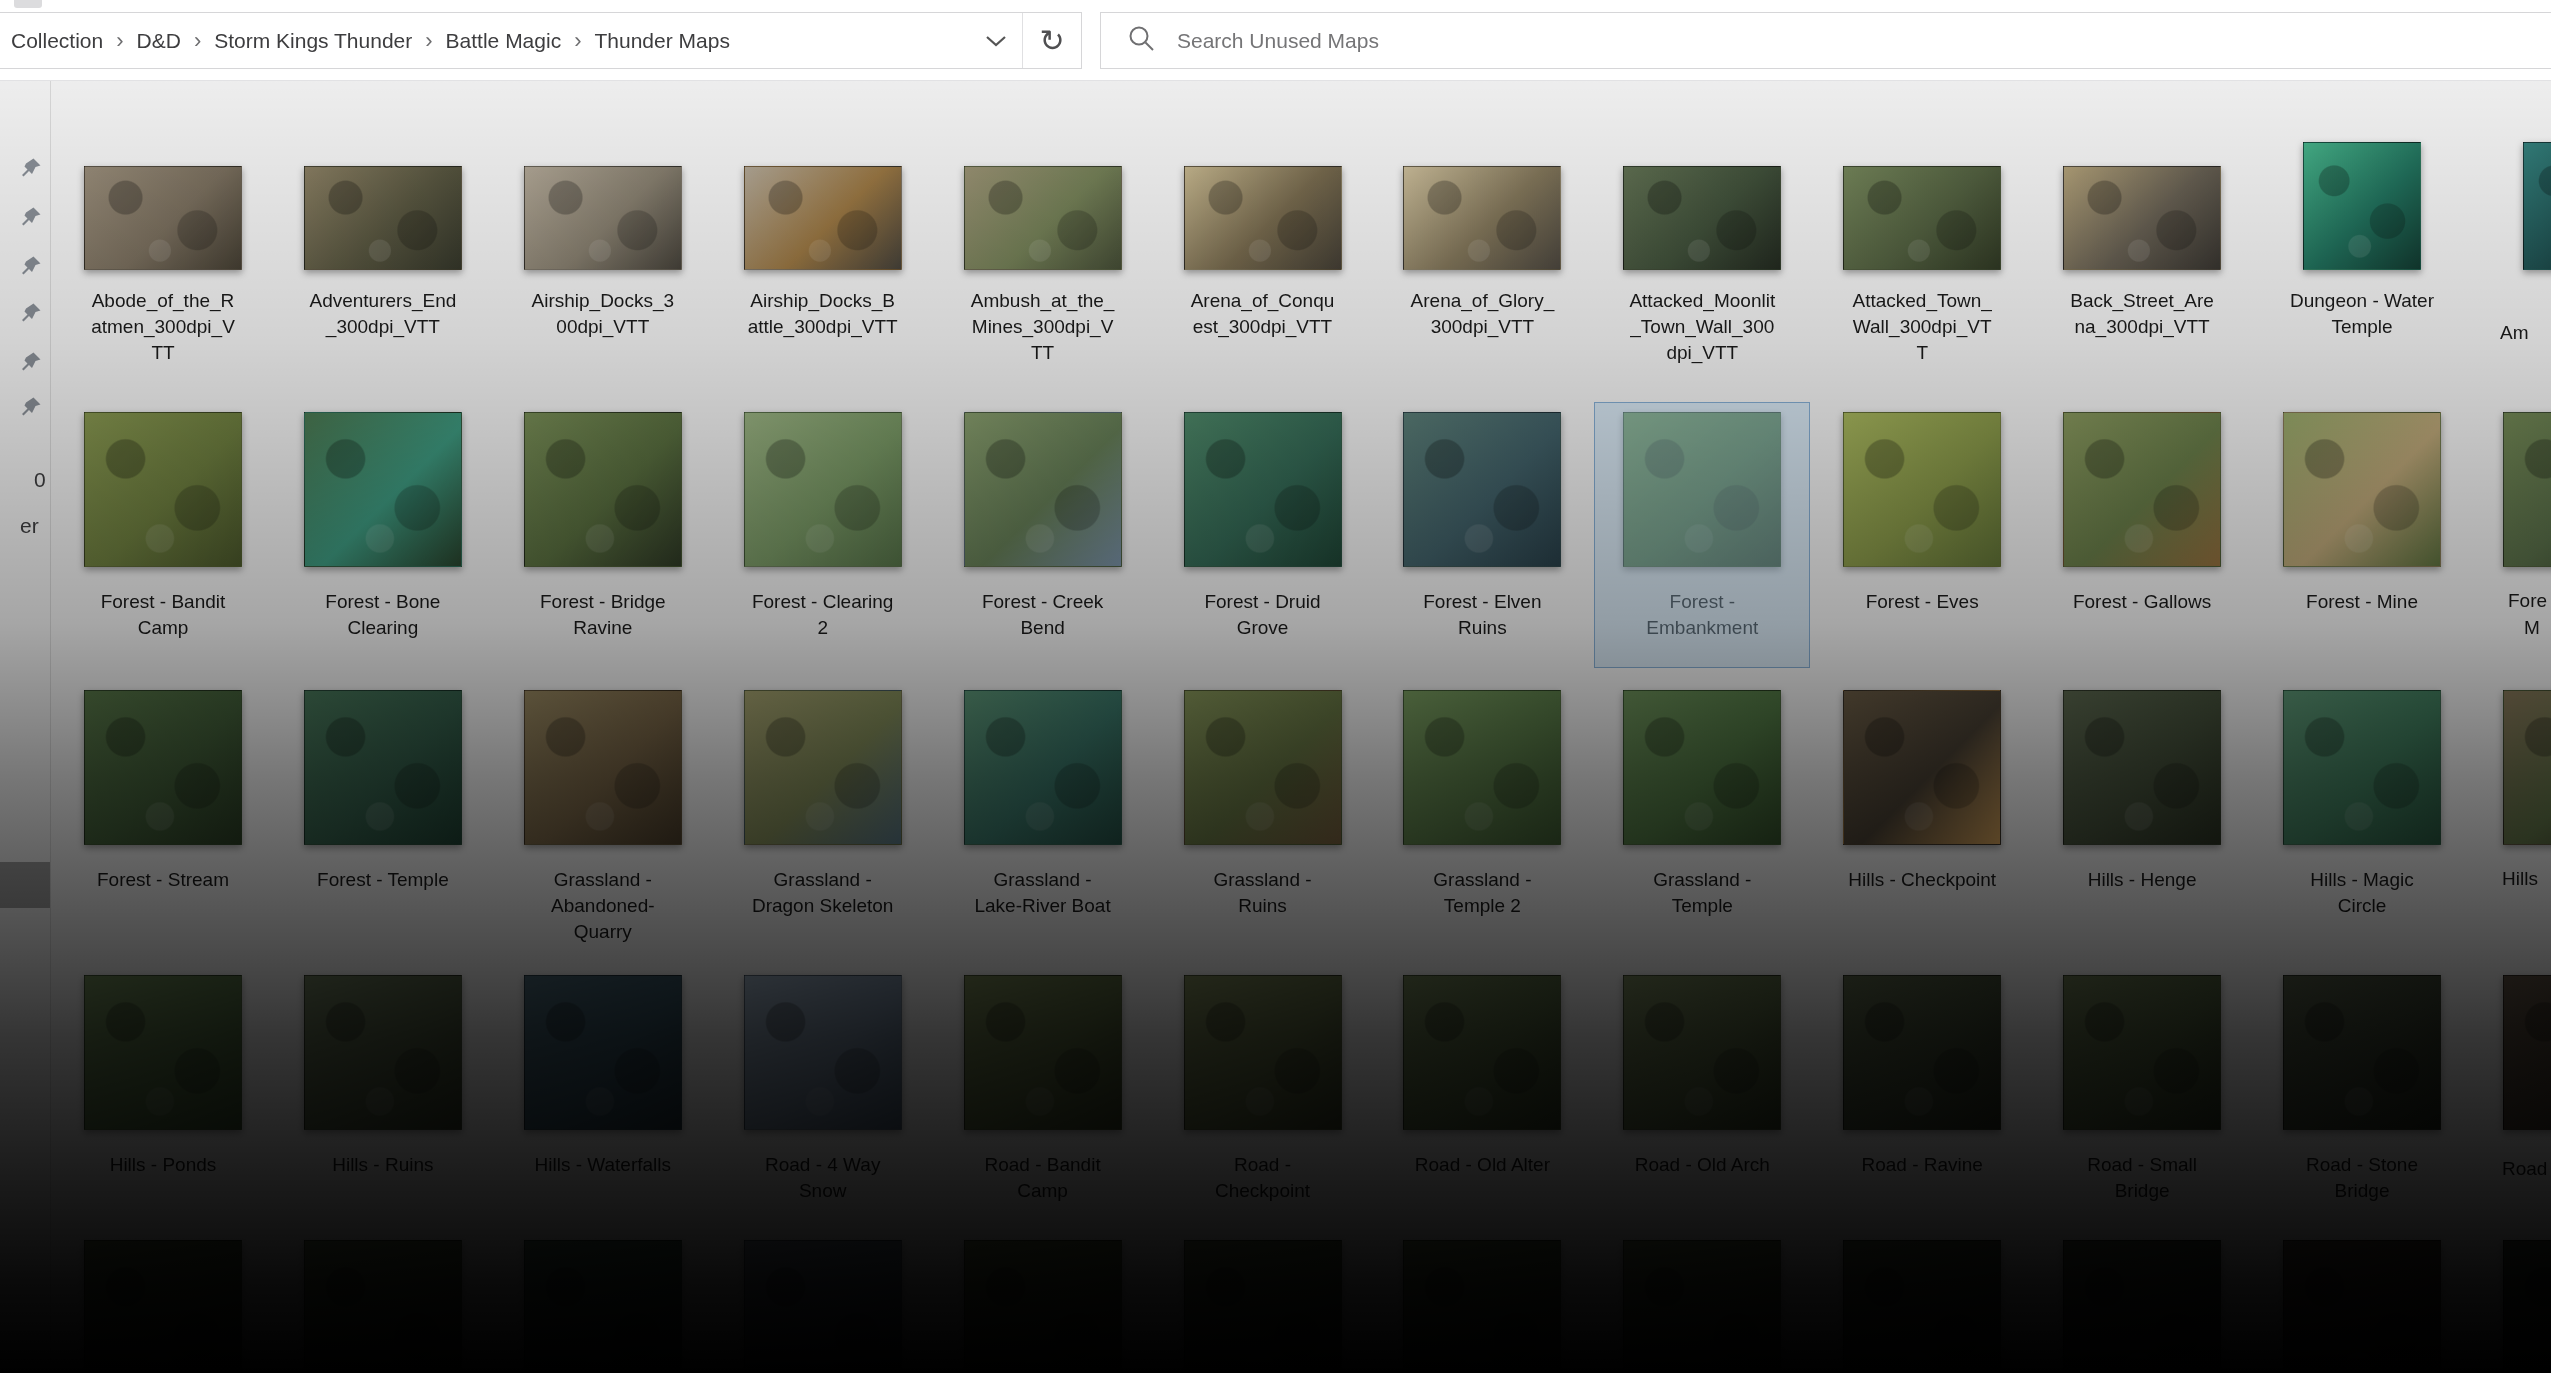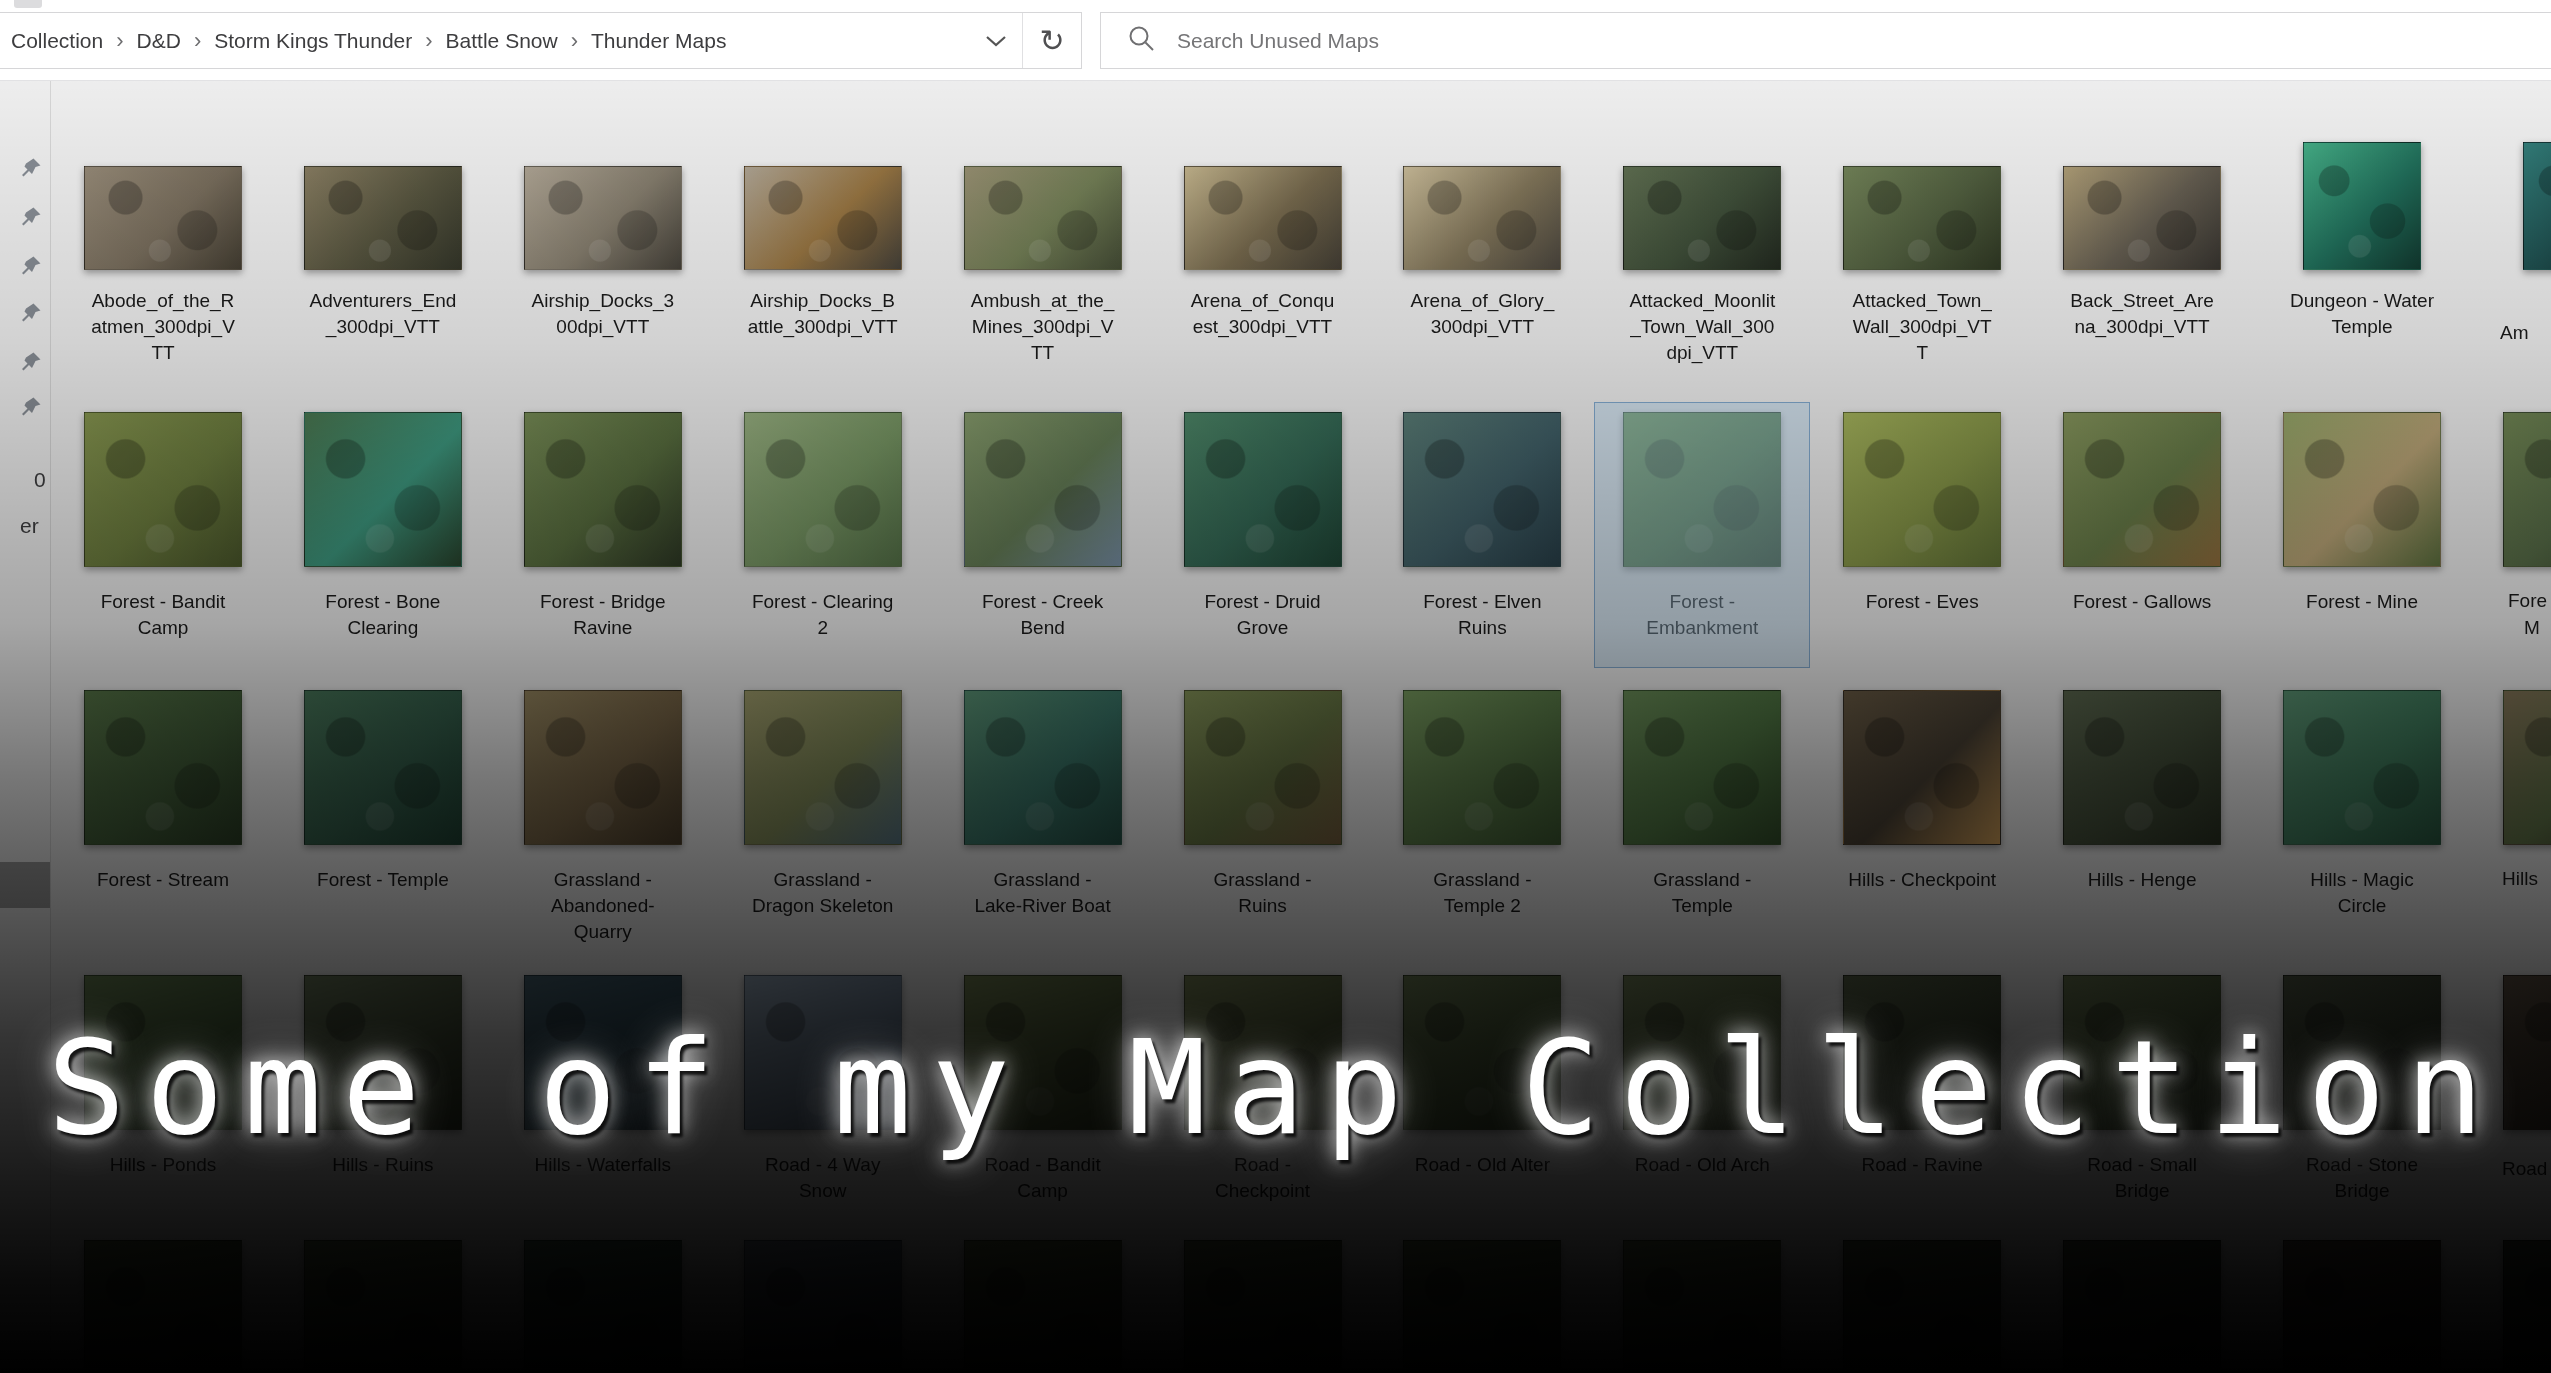--- a/index.html
+++ b/index.html
@@ -76,21 +76,21 @@
     <div id="tab-remnant"></div>
 
     <div id="addressbar">
       <div id="breadcrumb">
           <span class="crumb">Collection</span>
           <span class="crumb-sep">›</span>
           <span class="crumb">D&amp;D</span>
           <span class="crumb-sep">›</span>
           <span class="crumb">Storm Kings Thunder</span>
           <span class="crumb-sep">›</span>
-          <span class="crumb">Battle Snow</span>
+          <span class="crumb">Battle Magic</span>
           <span class="crumb-sep">›</span>
           <span class="crumb">Thunder Maps</span>
         </div>
       <div id="addr-chevron">
         <svg width="24" height="14" viewBox="0 0 24 14">
           <polyline points="3,3 12,11 21,3" fill="none" stroke="#555" stroke-width="2.2"></polyline>
         </svg>
       </div>
       <div id="addr-div"></div>
       <div id="refresh-btn">
@@ -494,14 +494,13 @@
       <div class="grid-frag" style="left: 2500px; top: 241px;">Am</div>
       <div class="grid-frag" style="left: 2508px; top: 509px;">Fore</div>
       <div class="grid-frag" style="left: 2524px; top: 536px;">M</div>
       <div class="grid-frag" style="left: 2502px; top: 787px;">Hills</div>
       <div class="grid-frag" style="left: 2502px; top: 1077px;">Road</div>
     </div>
 
   <div id="overlay"></div>
 
 
-  <div id="poster-title">Some of my Map Collection</div>
 </div>
 
 </body></html>

